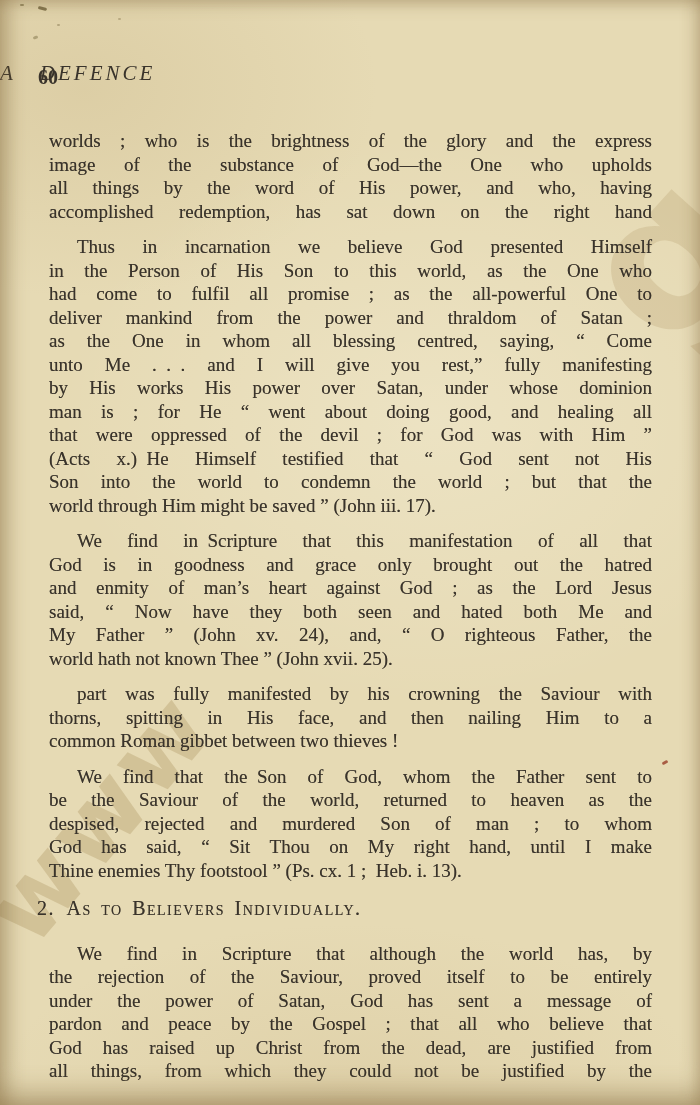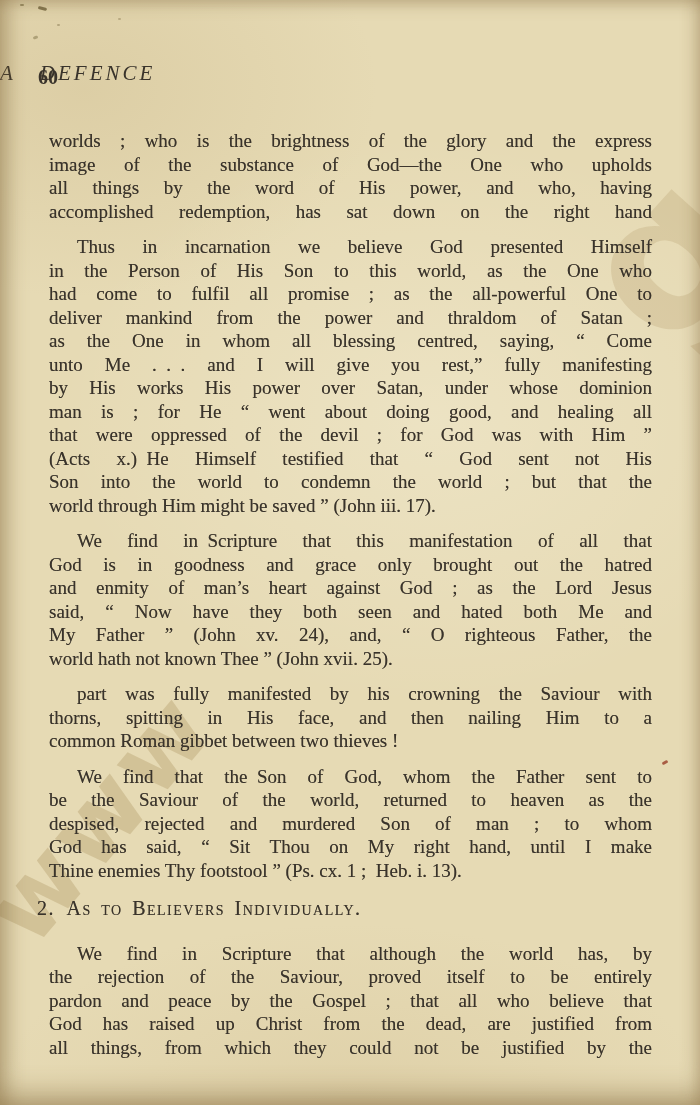--- a/index.html
+++ b/index.html
@@ -142,20 +142,21 @@
         <div class="line">We find that the Son of God, whom the Father sent to</div>
         <div class="line">be the Saviour of the world, returned to heaven as the</div>
         <div class="line">despised, rejected and murdered Son of man ; to whom</div>
         <div class="line">God has said, “ Sit Thou on My right hand, until I make</div>
         <div class="line last">Thine enemies Thy footstool ” (Ps. cx. 1 ; Heb. i. 13).</div>
       </div>
       <div class="heading">2. As to Believers Individually.</div>
       <div class="paragraph indent">
         <div class="line">We find in Scripture that although the world has, by</div>
         <div class="line">the rejection of the Saviour, proved itself to be entirely</div>
+        <div class="line">under the power of Satan, God has sent a message of</div>
         <div class="line">pardon and peace by the Gospel ; that all who believe that</div>
         <div class="line">God has raised up Christ from the dead, are justified from</div>
         <div class="line">all things, from which they could not be justified by the</div>
       </div>
     </main>
 
   <span class="speck sp1"></span>
   <span class="speck sp2"></span>
   <span class="speck sp3"></span>
   <span class="speck sp4"></span>

